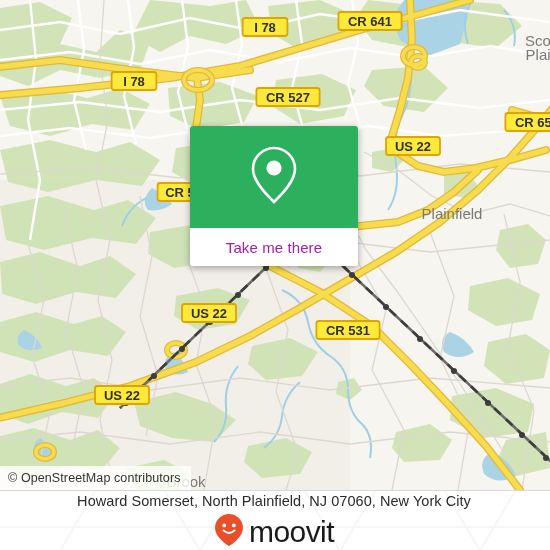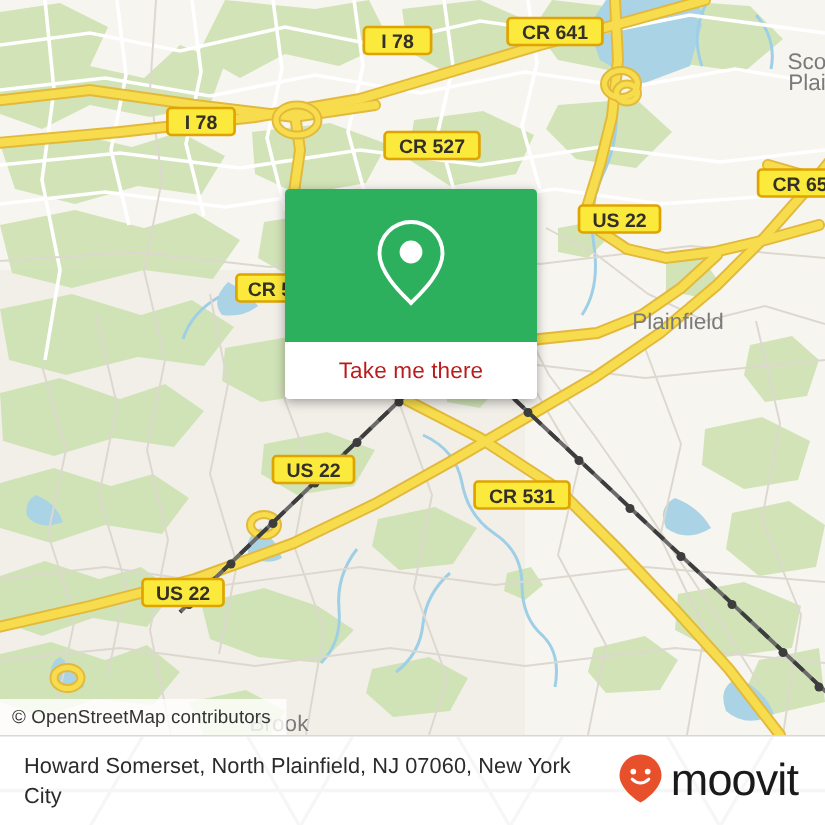--- a/index.html
+++ b/index.html
@@ -65,21 +65,21 @@
   }
   #poi-card-bottom {
     height: 38px;
     background: #ffffff;
     display: flex;
     align-items: center;
     justify-content: center;
   }
   #take-me-there-label {
     font-size: 15px;
-    color: #b91c1c;
+    color: #a21caf;
     letter-spacing: .1px;
   }
   #card-tail {
     position: absolute;
     left: 264px;
     top: 263px;
     width: 0; height: 0;
     border-left: 9px solid transparent;
     border-right: 9px solid transparent;
     border-top: 9px solid rgba(255,255,255,0.0);
@@ -104,20 +104,21 @@
     opacity: .45;
     pointer-events: none;
   }
   #footer-inner {
     position: relative;
     display: flex;
     align-items: center;
     height: 100%;
     padding: 0 8px 0 16px;
     box-sizing: border-box;
+    flex-direction: column;
   }
   #footer-title {
     flex: 1 1 auto;
     font-size: 14.5px;
     line-height: 20px;
     color: #2b2b2b;
     letter-spacing: .05px;
     padding-right: 10px;
     max-width: 400px;
   }

